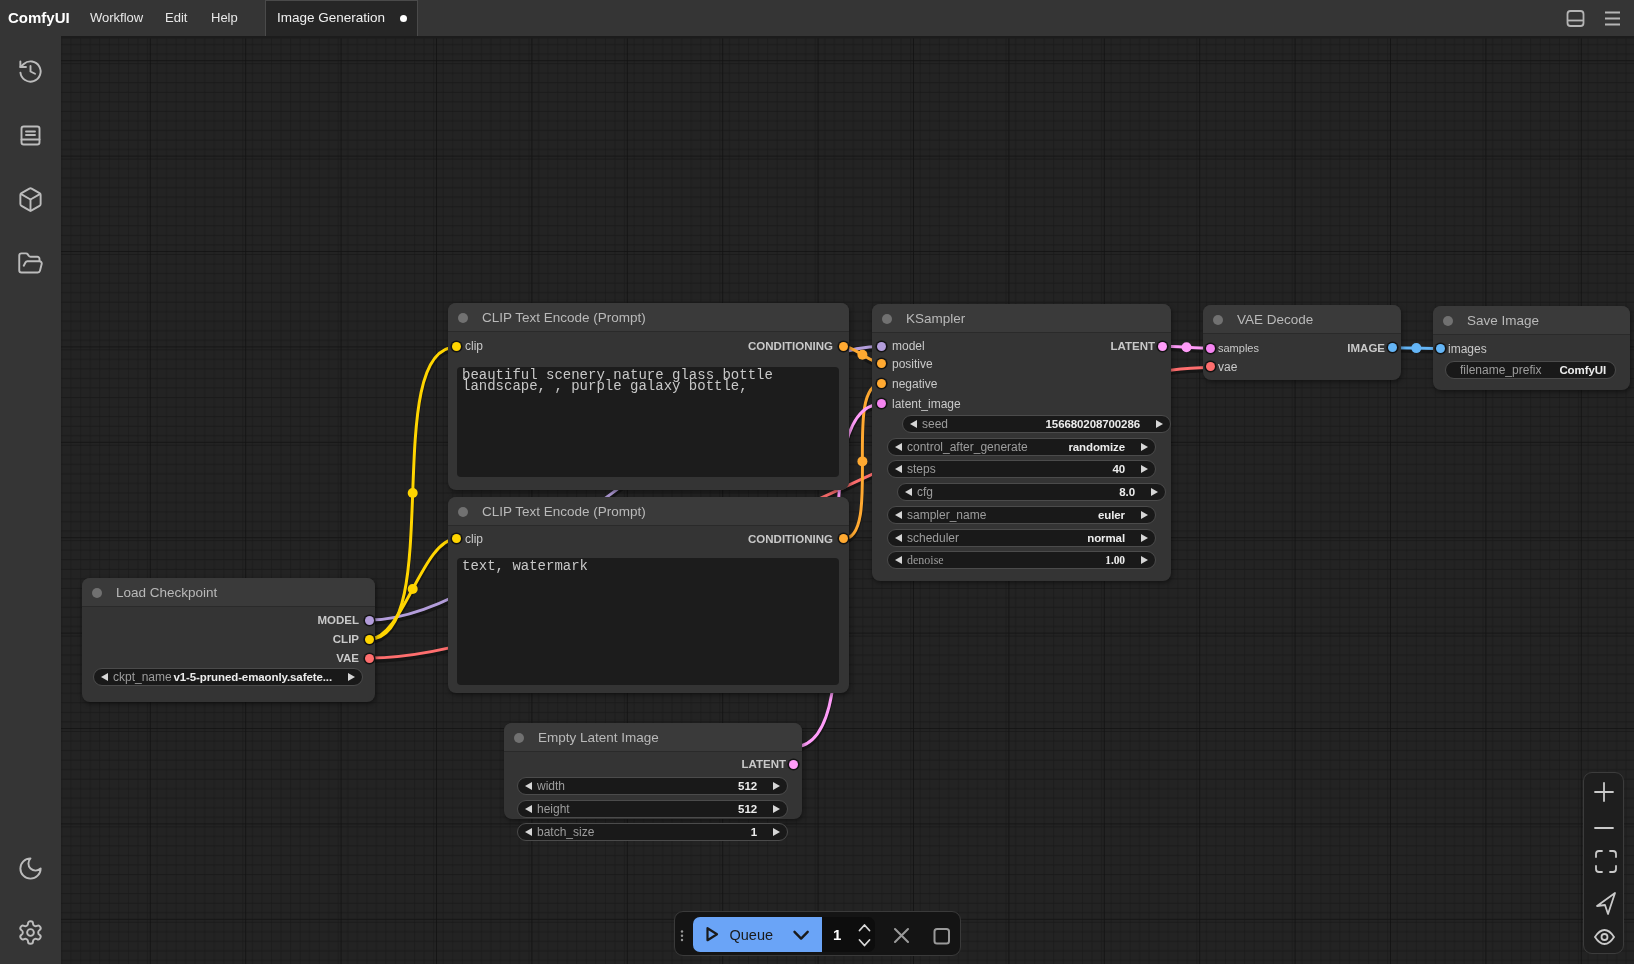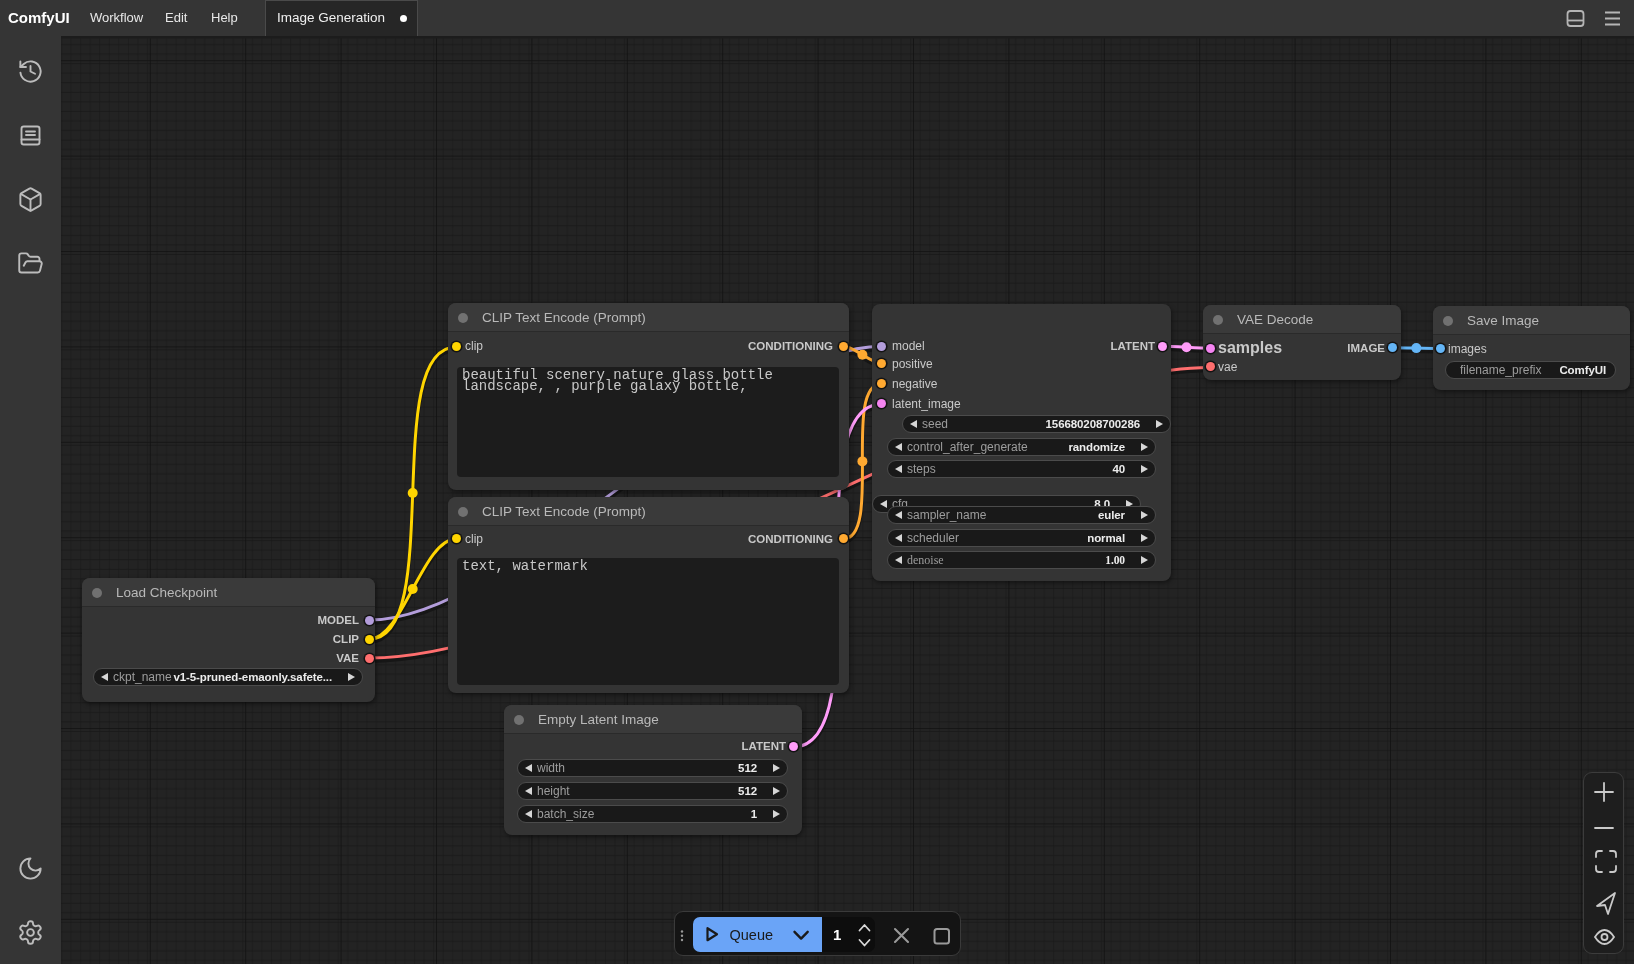--- a/index.html
+++ b/index.html
@@ -150,21 +150,21 @@
 
 <div class="node" style="left:448px;top:497px;width:401px;height:196px;">
   <div class="ntitle">CLIP Text Encode (Prompt)</div>
   <div class="slot in" style="left:17px;top:36px;font-weight:normal;font-size:12px;">clip</div>
   <div class="slot out" style="right:16px;top:36px;">CONDITIONING</div>
   <div class="dot" style="left:3.5px;top:37.3px;background:#FFD500;"></div>
   <div class="dot" style="right:1.5px;top:37.3px;background:#FFA931;"></div>
   <div class="tarea" style="left:9px;top:61px;width:382px;height:127px;">text, watermark</div>
 </div>
 
-<div class="node" style="left:504px;top:705px;width:298px;height:130px;">
+<div class="node" style="left:504px;top:723px;width:298px;height:96px;">
   <div class="ntitle">Empty Latent Image</div>
   <div class="slot out" style="right:16px;top:35px;">LATENT</div>
   <div class="dot" style="right:4.5px;top:36.5px;background:#FF9CF9;"></div>
   <div class="pill" style="left:13px;top:54px;width:271px;">
     <span class="arrL"></span>
         <span class="lab">width</span>
     <span class="val">512</span>
         <span class="arrR"></span>
   </div>
   <div class="pill" style="left:13px;top:77px;width:271px;">
@@ -175,20 +175,21 @@
   </div>
   <div class="pill" style="left:13px;top:100px;width:271px;">
     <span class="arrL"></span>
         <span class="lab">batch_size</span>
     <span class="val">1</span>
         <span class="arrR"></span>
   </div>
 </div>
 
 <div class="node" style="left:872px;top:304px;width:299px;height:277px;">
+  <div class="ntitle">KSampler</div>
   <div class="slot in" style="left:20px;top:36.3px;font-weight:normal;font-size:12px;">model</div>
   <div class="slot in" style="left:20px;top:53.6px;font-weight:normal;font-size:12px;">positive</div>
   <div class="slot in" style="left:20px;top:73.7px;font-weight:normal;font-size:12px;">negative</div>
   <div class="slot in" style="left:20px;top:93.9px;font-weight:normal;font-size:12px;">latent_image</div>
   <div class="slot out" style="right:16px;top:36.2px;">LATENT</div>
   <div class="dot" style="left:5.3px;top:37.8px;background:#B39DDB;"></div>
   <div class="dot" style="left:5.3px;top:55.1px;background:#FFA931;"></div>
   <div class="dot" style="left:5.3px;top:75.2px;background:#FFA931;"></div>
   <div class="dot" style="left:5.3px;top:95.4px;background:#F584F1;"></div>
   <div class="dot" style="right:3.6px;top:37.7px;background:#FF9CF9;"></div>
@@ -203,21 +204,21 @@
         <span class="lab">control_after_generate</span>
     <span class="val">randomize</span>
         <span class="arrR"></span>
   </div>
   <div class="pill" style="left:15px;top:156.4px;width:269px;">
     <span class="arrL"></span>
         <span class="lab">steps</span>
     <span class="val">40</span>
         <span class="arrR"></span>
   </div>
-  <div class="pill" style="left:0;top:179.1px;width:269px;margin-top:12px;">
+  <div class="pill" style="left:25px;top:179.1px;width:269px;">
     <span class="arrL"></span>
         <span class="lab">cfg</span>
     <span class="val">8.0</span>
         <span class="arrR"></span>
   </div>
   <div class="pill" style="left:15px;top:201.8px;width:269px;">
     <span class="arrL"></span>
         <span class="lab">sampler_name</span>
     <span class="val">euler</span>
         <span class="arrR"></span>
@@ -231,21 +232,21 @@
   <div class="pill" style="left:15px;top:247.2px;width:269px;font-family:Liberation Serif, serif;">
     <span class="arrL"></span>
         <span class="lab">denoise</span>
     <span class="val">1.00</span>
         <span class="arrR"></span>
   </div>
 </div>
 
 <div class="node" style="left:1203px;top:305px;width:198px;height:75px;">
   <div class="ntitle">VAE Decode</div>
-  <div class="slot in" style="left:15px;top:37.4px;font-weight:bold;font-size:16px;">samples</div>
+  <div class="slot in" style="left:15px;top:37.4px;font-weight:normal;font-size:11px;">samples</div>
   <div class="slot in" style="left:15px;top:55.6px;font-weight:normal;font-size:12px;">vae</div>
   <div class="slot out" style="right:16px;top:36.7px;">IMAGE</div>
   <div class="dot" style="left:2.6px;top:38.9px;background:#F584F1;"></div>
   <div class="dot" style="left:2.6px;top:57.1px;background:#FF6E6E;"></div>
   <div class="dot" style="right:4.1px;top:38.2px;background:#64B5F6;"></div>
 </div>
 
 <div class="node" style="left:1433px;top:306px;width:197px;height:84px;">
   <div class="ntitle">Save Image</div>
   <div class="slot in" style="left:15px;top:36.5px;font-weight:normal;font-size:12px;">images</div>

